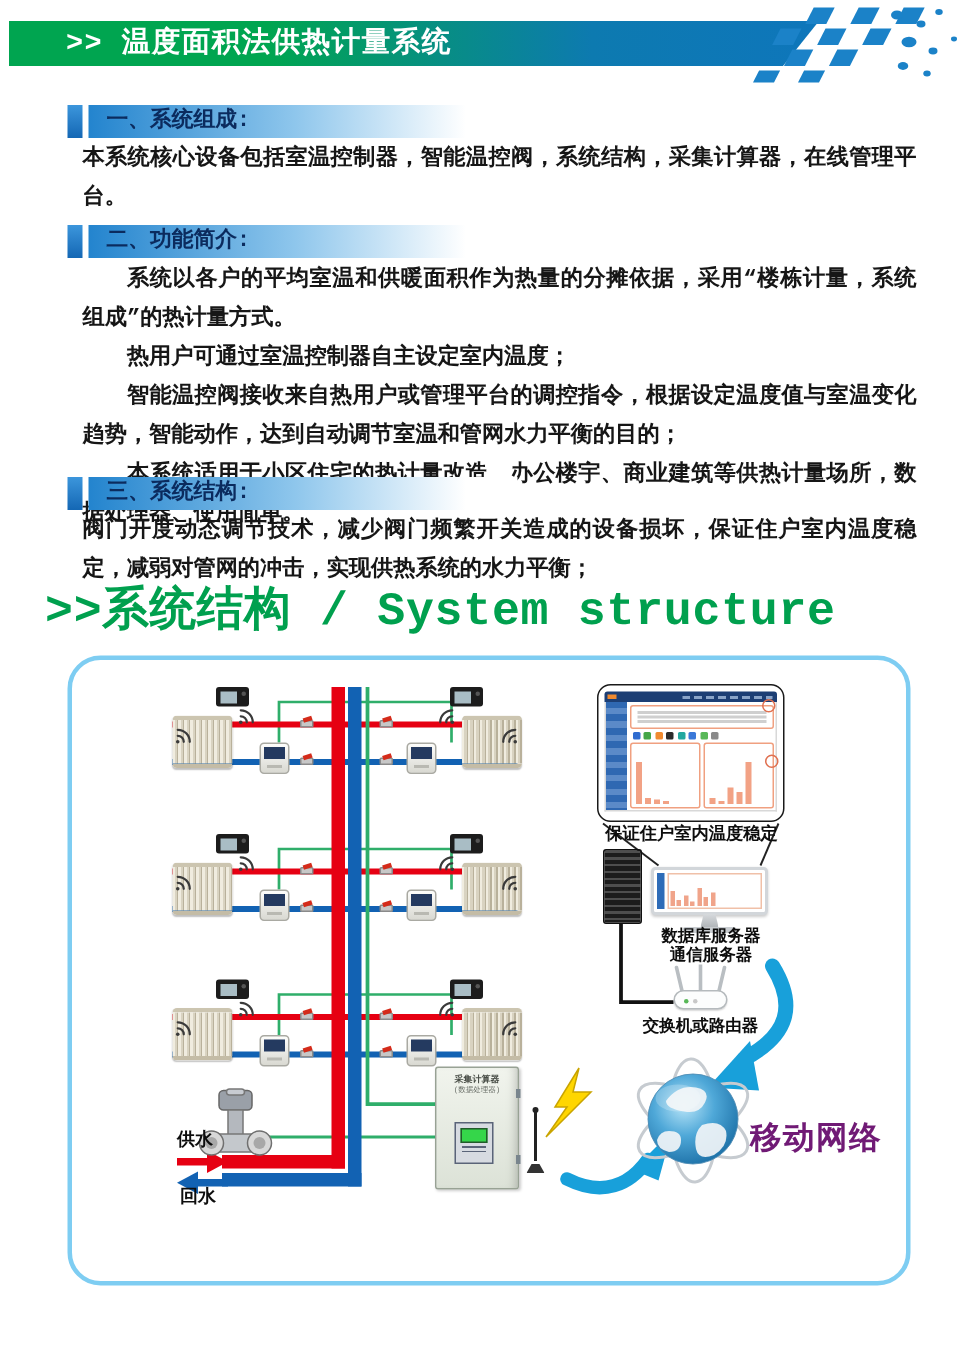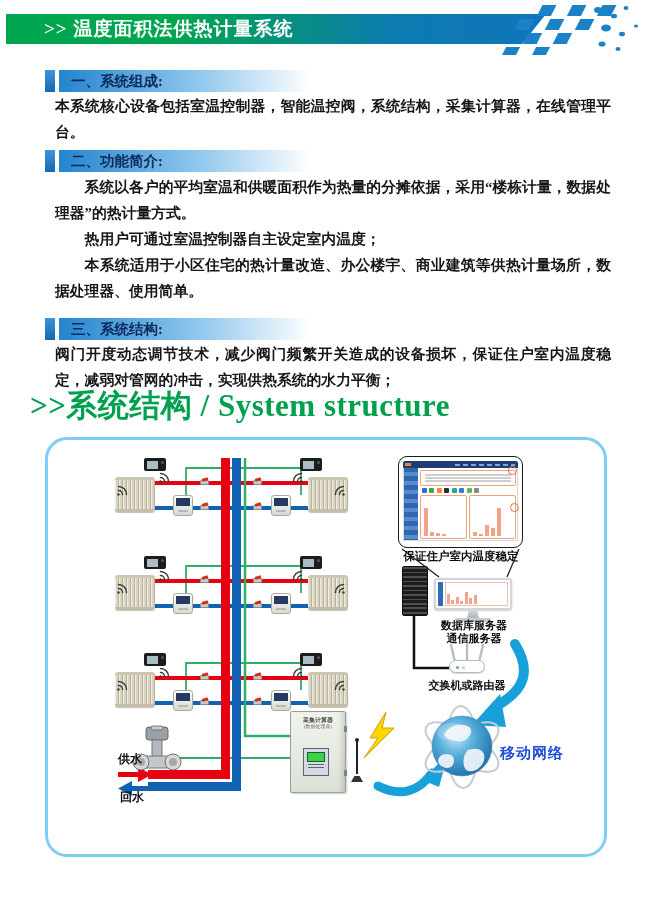--- a/index.html
+++ b/index.html
@@ -1,20 +1,20 @@
 <!DOCTYPE html>
 <html><head>
 <meta charset="utf-8">
 <style>
   * { margin:0; padding:0; box-sizing:border-box; }
   html,body { background:#ffffff; }
   .page {
     position:relative; width:650px; height:897px; margin:0 auto;
     background:#ffffff; overflow:hidden;
-    font-family:Liberation Serif, serif;
+    font-family:Liberation Mono, monospace;
     color:#161616;
   }
   
   .page-header {
     position:absolute; left:6px; top:14px; width:540px; height:30px;
     background:linear-gradient(90deg,#00a550 0%,#00a550 32%,#0d7ab0 72%,#0e76bb 100%);
     clip-path:polygon(0 0,100% 0,calc(100% - 24px) 100%,0 100%);
   }
   .page-header-title {
     position:absolute; left:38px; top:0; line-height:30px;
@@ -83,21 +83,21 @@
   .wifi { position:absolute; width:12px; height:12px; }
   .wifi.flip { transform:scaleX(-1); }
   .pvalve { position:absolute; width:9px; height:5px; background:#c7c7c7; border:1px solid #8a8a8a; border-radius:1px; }
   .pvalve::before {
     content:""; position:absolute; left:1px; top:-3px; width:6px; height:2.5px;
     background:#d42b1a; transform:rotate(-18deg);
   }
   
   .dlabel { position:absolute; font-weight:bold; color:#0d0d0d; }
   .supply-label,.return-label { font-size:12px; }
-  .mobile-label { font-size:15px; color:#1d4ed8; letter-spacing:1px; }
+  .mobile-label { font-size:21px; color:#701a75; letter-spacing:1px; }
   .center-label { text-align:center; font-size:11px; line-height:13px; }
   
   .meter { position:absolute; left:83px; top:285px; }
   
   .cabinet {
     position:absolute; left:242px; top:271px; width:56px; height:82px;
     background:linear-gradient(180deg,#f1f4ed,#dce2d7); border:1px solid #98a294; border-radius:2px;
     box-shadow:inset -6px 0 8px -6px rgba(0,0,0,.28), 1px 1px 2px rgba(0,0,0,.2);
   }
   .cab-title { margin-top:4px; text-align:center; font-size:6px; line-height:1.35; color:#474c45; font-weight:bold; }
@@ -199,22 +199,23 @@
   </div>
   <div class="sec-text" style="top:93px">
     <p>本系统核心设备包括室温控制器，智能温控阀，系统结构，采集计算器，在线管理平台。</p>
   </div>
 
   <div class="sec-stripe" style="top:150px"></div>
   <div class="sec-bar" style="top:150px">
     <div class="sec-heading">二、功能简介:</div>
   </div>
   <div class="sec-text" style="top:174px">
-    <p class="indent">系统以各户的平均室温和供暖面积作为热量的分摊依据，采用“楼栋计量，数据处理器”的热计量方式。</p>
+    <p class="indent">系统以各户的平均室温和供暖面积作为热量的分摊依据，采用“楼栋计量，系统组成”的热计量方式。</p>
     <p class="indent">热用户可通过室温控制器自主设定室内温度；</p>
+    <p class="indent">智能温控阀接收来自热用户或管理平台的调控指令，根据设定温度值与室温变化趋势，智能动作，达到自动调节室温和管网水力平衡的目的；</p>
     <p class="indent">本系统适用于小区住宅的热计量改造、办公楼宇、商业建筑等供热计量场所，数据处理器、使用简单。</p>
   </div>
 
   <div class="sec-stripe" style="top:318px"></div>
   <div class="sec-bar" style="top:318px">
     <div class="sec-heading">三、系统结构:</div>
   </div>
   <div class="sec-text" style="top:341px">
     <p>阀门开度动态调节技术，减少阀门频繁开关造成的设备损坏，保证住户室内温度稳定，减弱对管网的冲击，实现供热系统的水力平衡；</p>
   </div>

